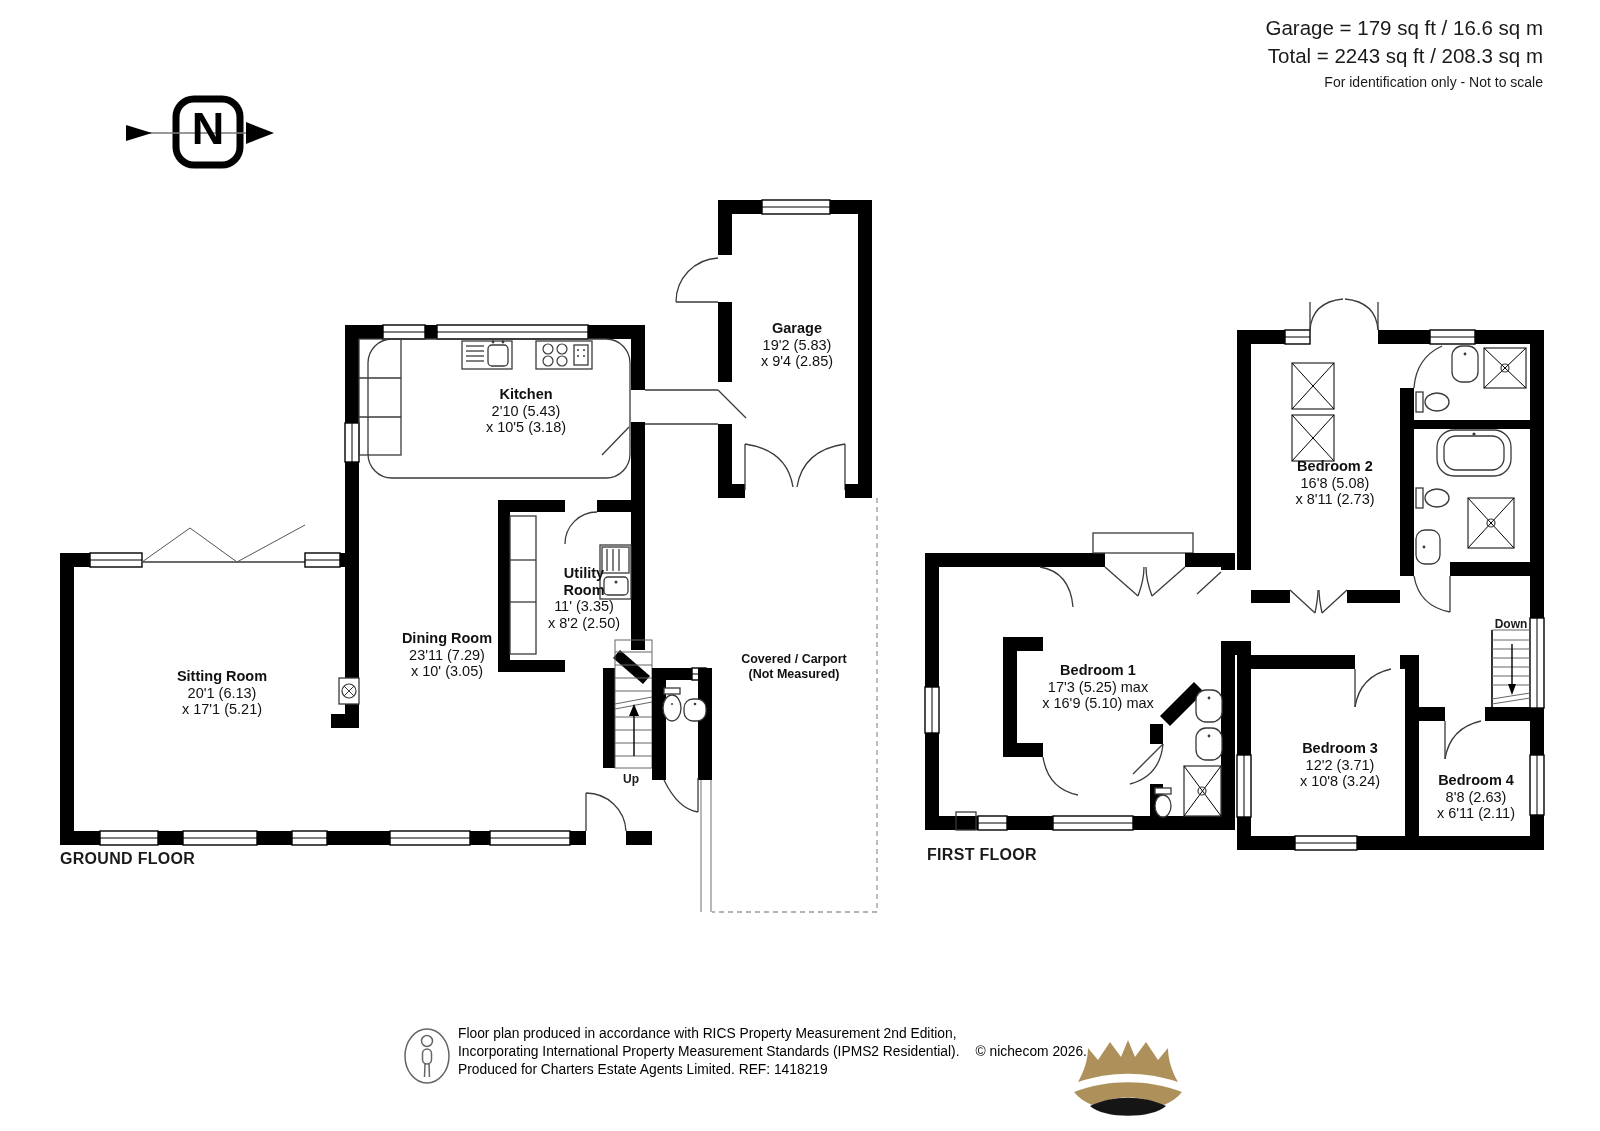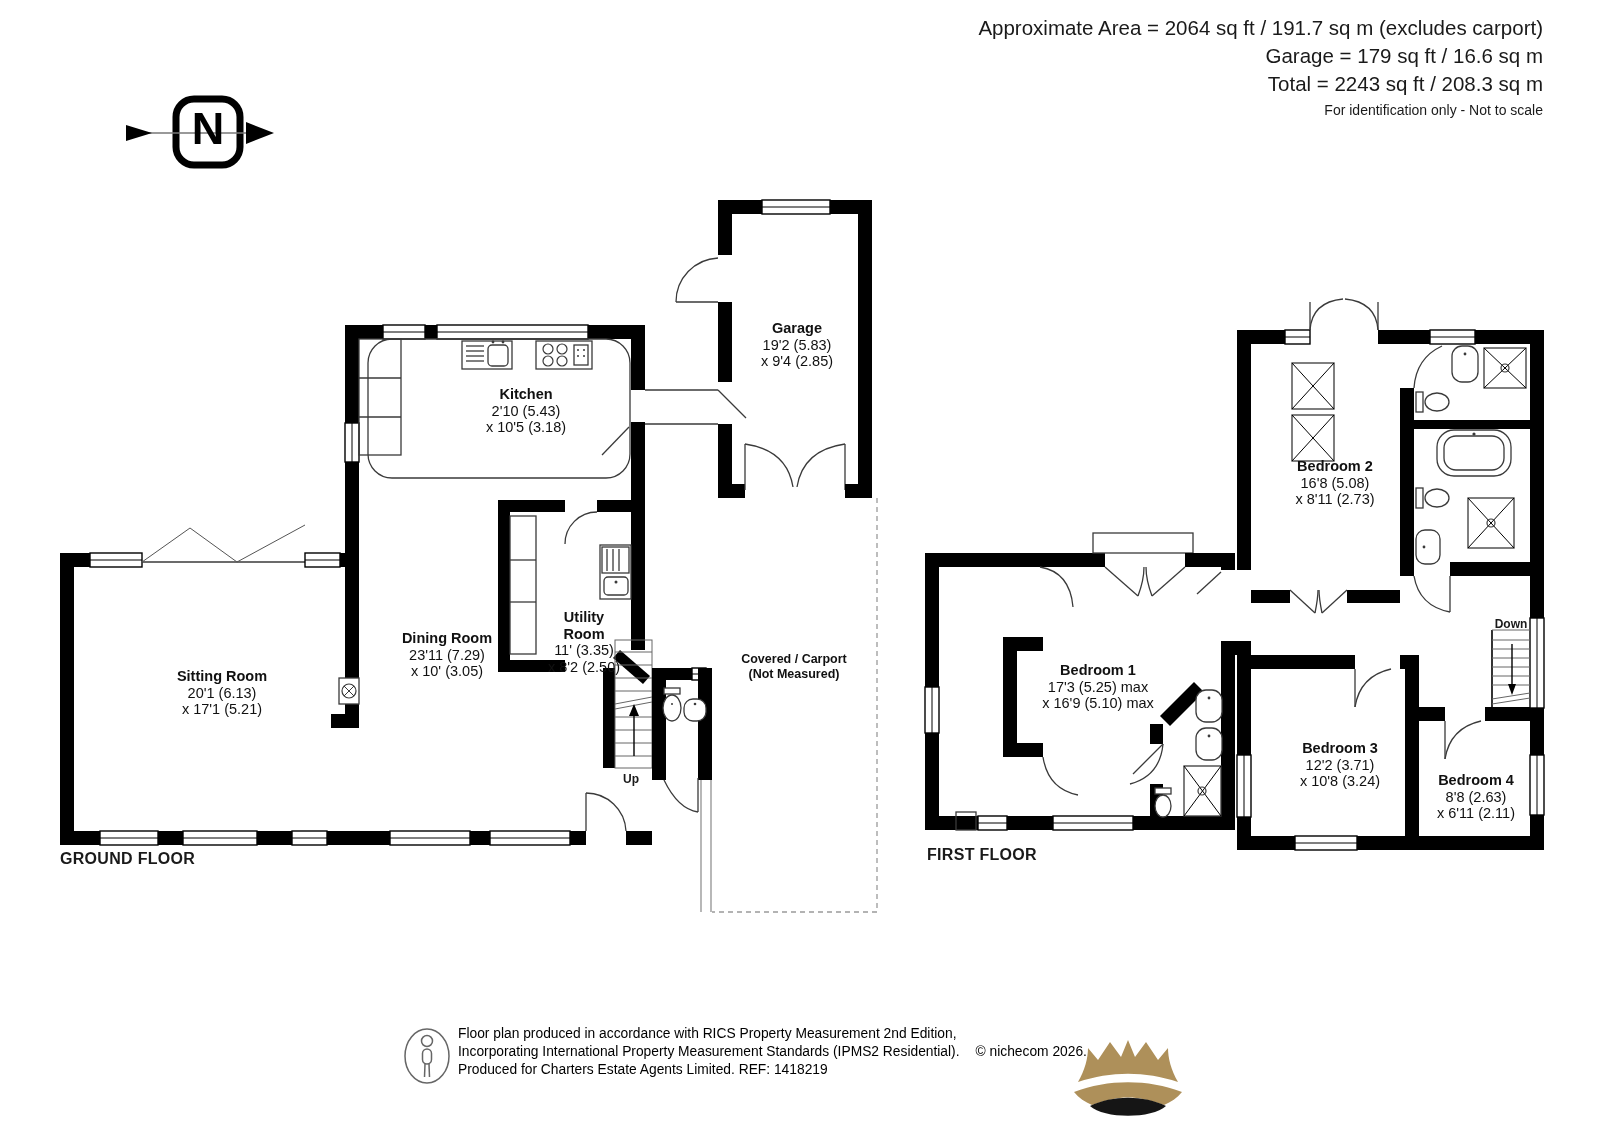--- a/index.html
+++ b/index.html
@@ -410,21 +410,20 @@
     <path fill="#AE905A" d="M1078,1082 C1085,1070 1088,1058 1088,1048 L1098,1060 L1110,1042 L1121,1057 L1128,1040
       L1135,1057 L1146,1042 L1158,1060 L1168,1048 C1168,1058 1171,1070 1178,1082
       C1145,1071 1111,1071 1078,1082 Z"></path>
     <path fill="#AE905A" d="M1074,1092 C1108,1079 1148,1079 1182,1092 C1177,1098 1171,1102 1164,1105
       C1136,1095 1120,1095 1092,1105 C1085,1102 1079,1098 1074,1092 Z"></path>
     <path fill="#151515" d="M1090,1106 C1112,1095 1144,1095 1166,1106 C1152,1119 1104,1119 1090,1106 Z"></path>
   </g>
 </svg>
 
 <div class="hdr">
-  <div class="big">Approximate Area = 2064 sq ft / 191.7 sq m (excludes carport)</div>
   <div class="big">Garage = 179 sq ft / 16.6 sq m</div>
   <div class="big">Total = 2243 sq ft / 208.3 sq m</div>
   <div class="note">For identification only - Not to scale</div>
 </div>
 
 <div class="compass-n">N</div>
 
 <div class="room-label" style="left:222px;top:668px;">
   <span class="rname">Sitting Room</span>
   <span class="dim">20'1 (6.13)</span>
@@ -433,21 +432,21 @@
 <div class="room-label" style="left:447px;top:630px;">
   <span class="rname">Dining Room</span>
   <span class="dim">23'11 (7.29)</span>
   <span class="dim">x 10' (3.05)</span>
 </div>
 <div class="room-label" style="left:526px;top:386px;">
   <span class="rname">Kitchen</span>
   <span class="dim">2'10 (5.43)</span>
   <span class="dim">x 10'5 (3.18)</span>
 </div>
-<div class="room-label utility" style="left:584px;top:565px;margin-top:44px;">
+<div class="room-label utility" style="left:584px;top:565px;">
   <span class="rname">Utility Room</span>
   <span class="dim">11' (3.35)</span>
   <span class="dim">x 8'2 (2.50)</span>
 </div>
 <div class="room-label" style="left:797px;top:320px;">
   <span class="rname">Garage</span>
   <span class="dim">19'2 (5.83)</span>
   <span class="dim">x 9'4 (2.85)</span>
 </div>
 <div class="room-label small" style="left:794px;top:652px;">

